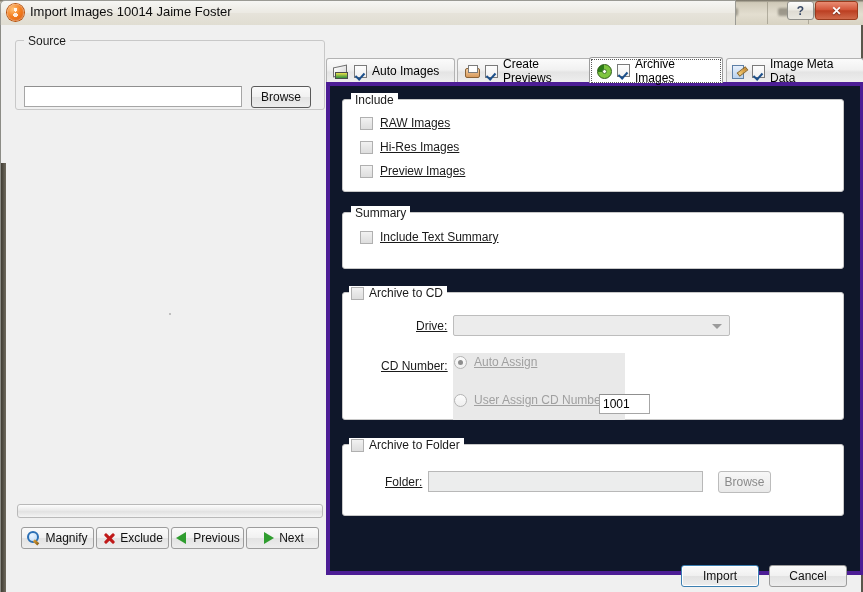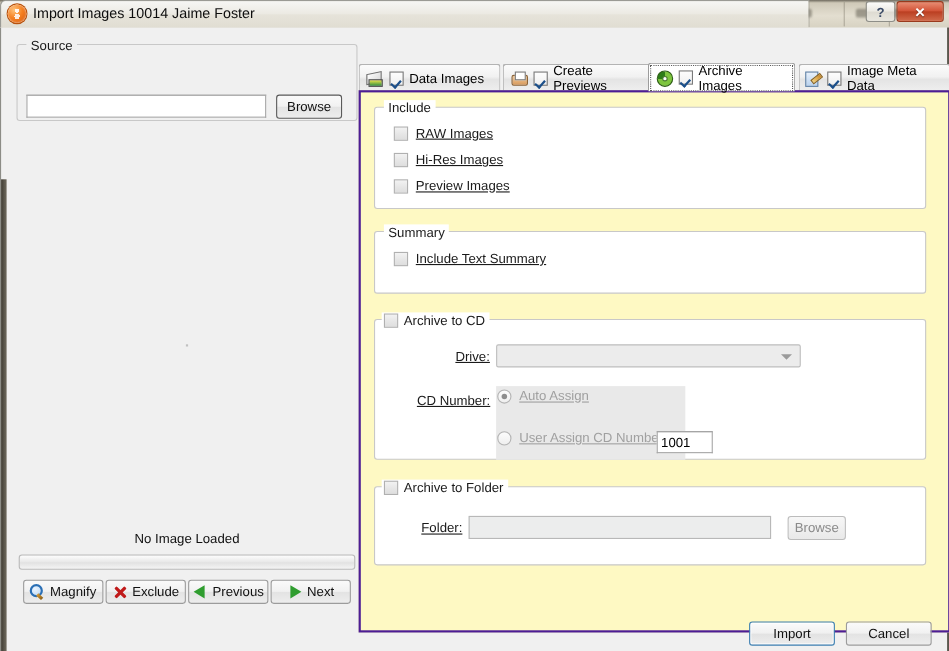--- a/index.html
+++ b/index.html
@@ -207,22 +207,22 @@
     height: 26px; top:-1px;
     z-index: 5;
   }
   .tab.active .focusring {
     position:absolute; left:1px; top:1px; right:1px; bottom:0;
     border:1px dotted #5a5a5a;
     pointer-events:none;
   }
   .tabpanel {
     position:absolute; left:325px; top:57px; width:538px; height:493px;
-    background:#fef9c3;
-    border:2px solid #4c1d95;
+    background:#0f172a;
+    border:4px solid #4c1d95;
     box-sizing:border-box;
   }
 
   
   .ico { width:16px; height:15px; position:relative; flex:0 0 auto; }
 
   
   .ico-copy::before{
     content:""; position:absolute; left:0; top:2px; width:12px; height:8px;
     background: linear-gradient(135deg,#fdfdfd 0%, #d8d8d8 100%);
@@ -367,21 +367,20 @@
       <div class="left-edge-dark"></div>
 
       <div class="groupbox" style="left:14px; top:15px; width:310px; height:70px;">
         <span class="gb-title">Source</span>
       </div>
       <input class="textbox" type="text" style="position: absolute; left: 23px; top: 61px; width: 218px; height: 21px;" value="">
       <div class="btn dark-border" style="position:absolute; left:250px; top:61px; width:60px; height:22px;">Browse</div>
 
       <div class="tiny-dot" style="left:168px; top:288px;"></div>
 
-      <div class="centered-text" style="left:14px; top:458px; width:310px;">No Image Loaded</div>
 
       <div class="progress" style="left:16px; top:479px; width:306px; height:14px;"></div>
 
       <div class="btn" style="position:absolute; left:20px; top:502px; width:73px; height:22px;">
         <span class="mi mi-magnify"></span>
         <span>Magnify</span>
       </div>
       <div class="btn" style="position:absolute; left:95px; top:502px; width:73px; height:22px;">
         <span class="mi mi-x"></span>
         <span>Exclude</span>
@@ -392,21 +391,21 @@
       </div>
       <div class="btn" style="position:absolute; left:245px; top:502px; width:73px; height:22px;">
         <span class="mi mi-right"></span>
         <span>Next</span>
       </div>
 
       <div class="tabstrip">
         <div class="tab" style="left:0px; width:129px;">
           <span class="ico ico-copy"></span>
           <span class="checkbox checked tabchk"></span>
-          <span>Data Images</span>
+          <span>Auto Images</span>
         </div>
         <div class="tab" style="left:131px; width:138px;align-items:center;">
           <span class="ico ico-prev"></span>
           <span class="checkbox checked tabchk"></span>
           <span>Create Previews</span>
         </div>
         <div class="tab active" style="left:263px; width:134px;">
           <span class="ico ico-cd"></span>
           <span class="checkbox checked tabchk"></span>
           <span>Archive Images</span>

